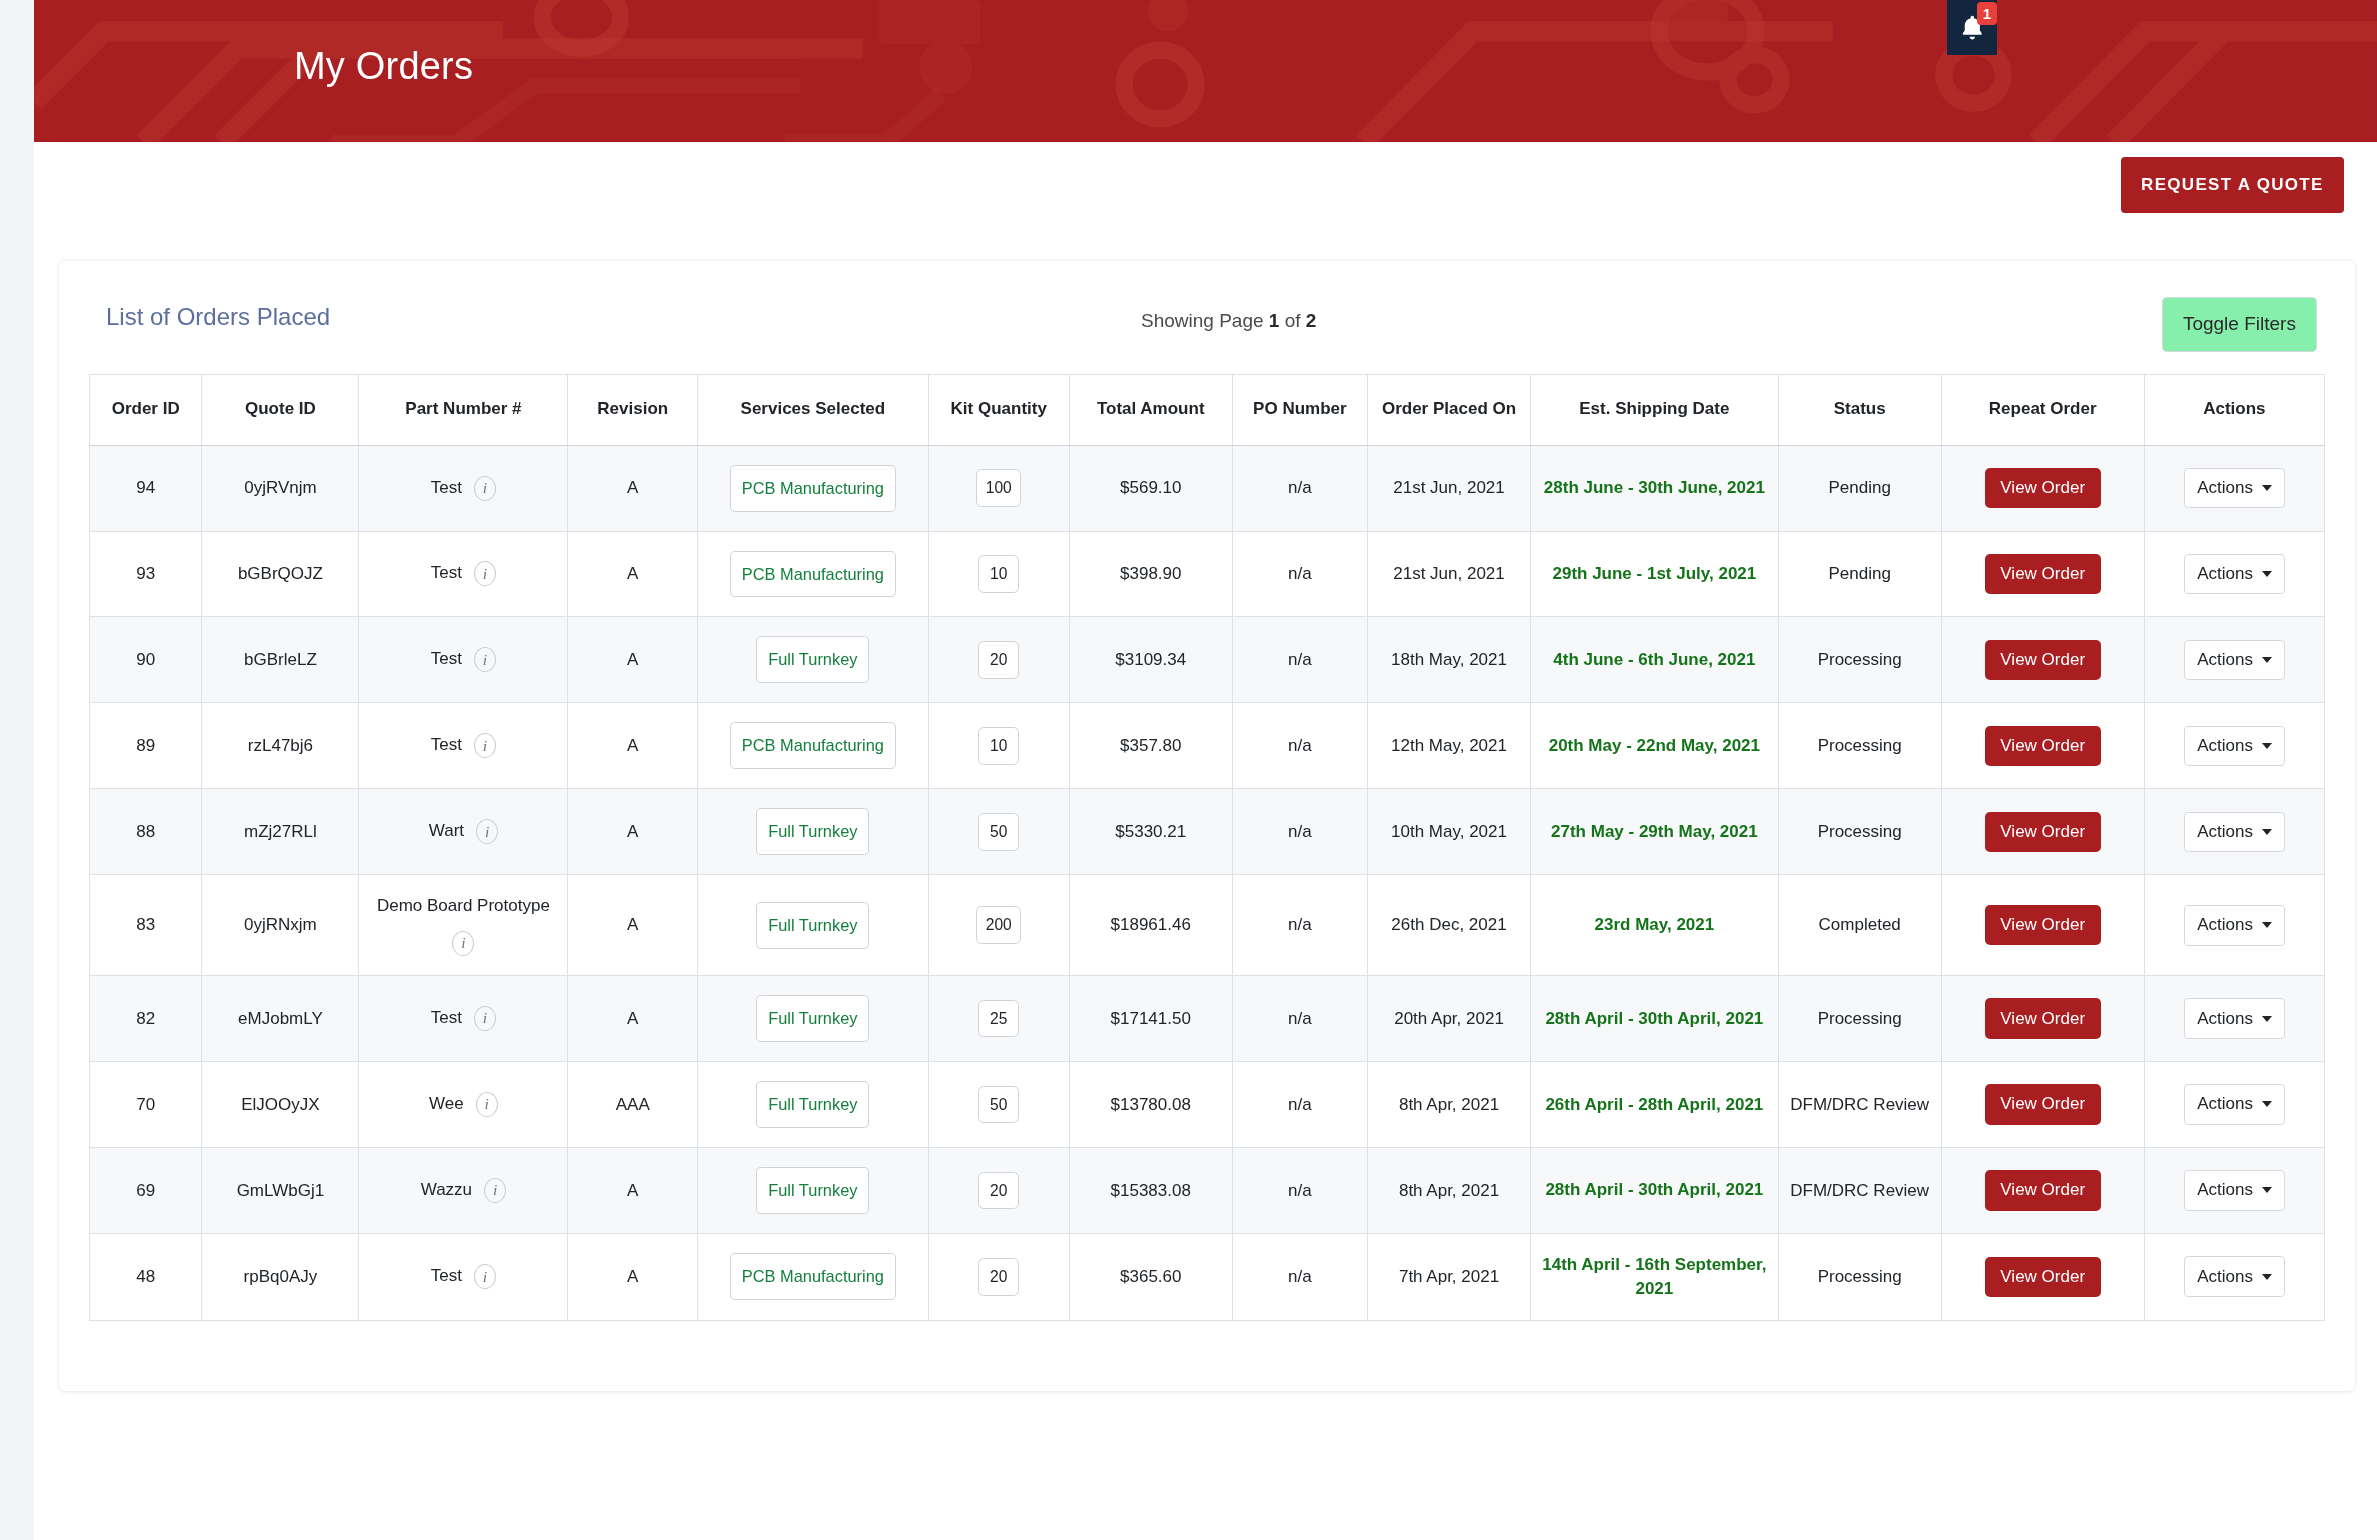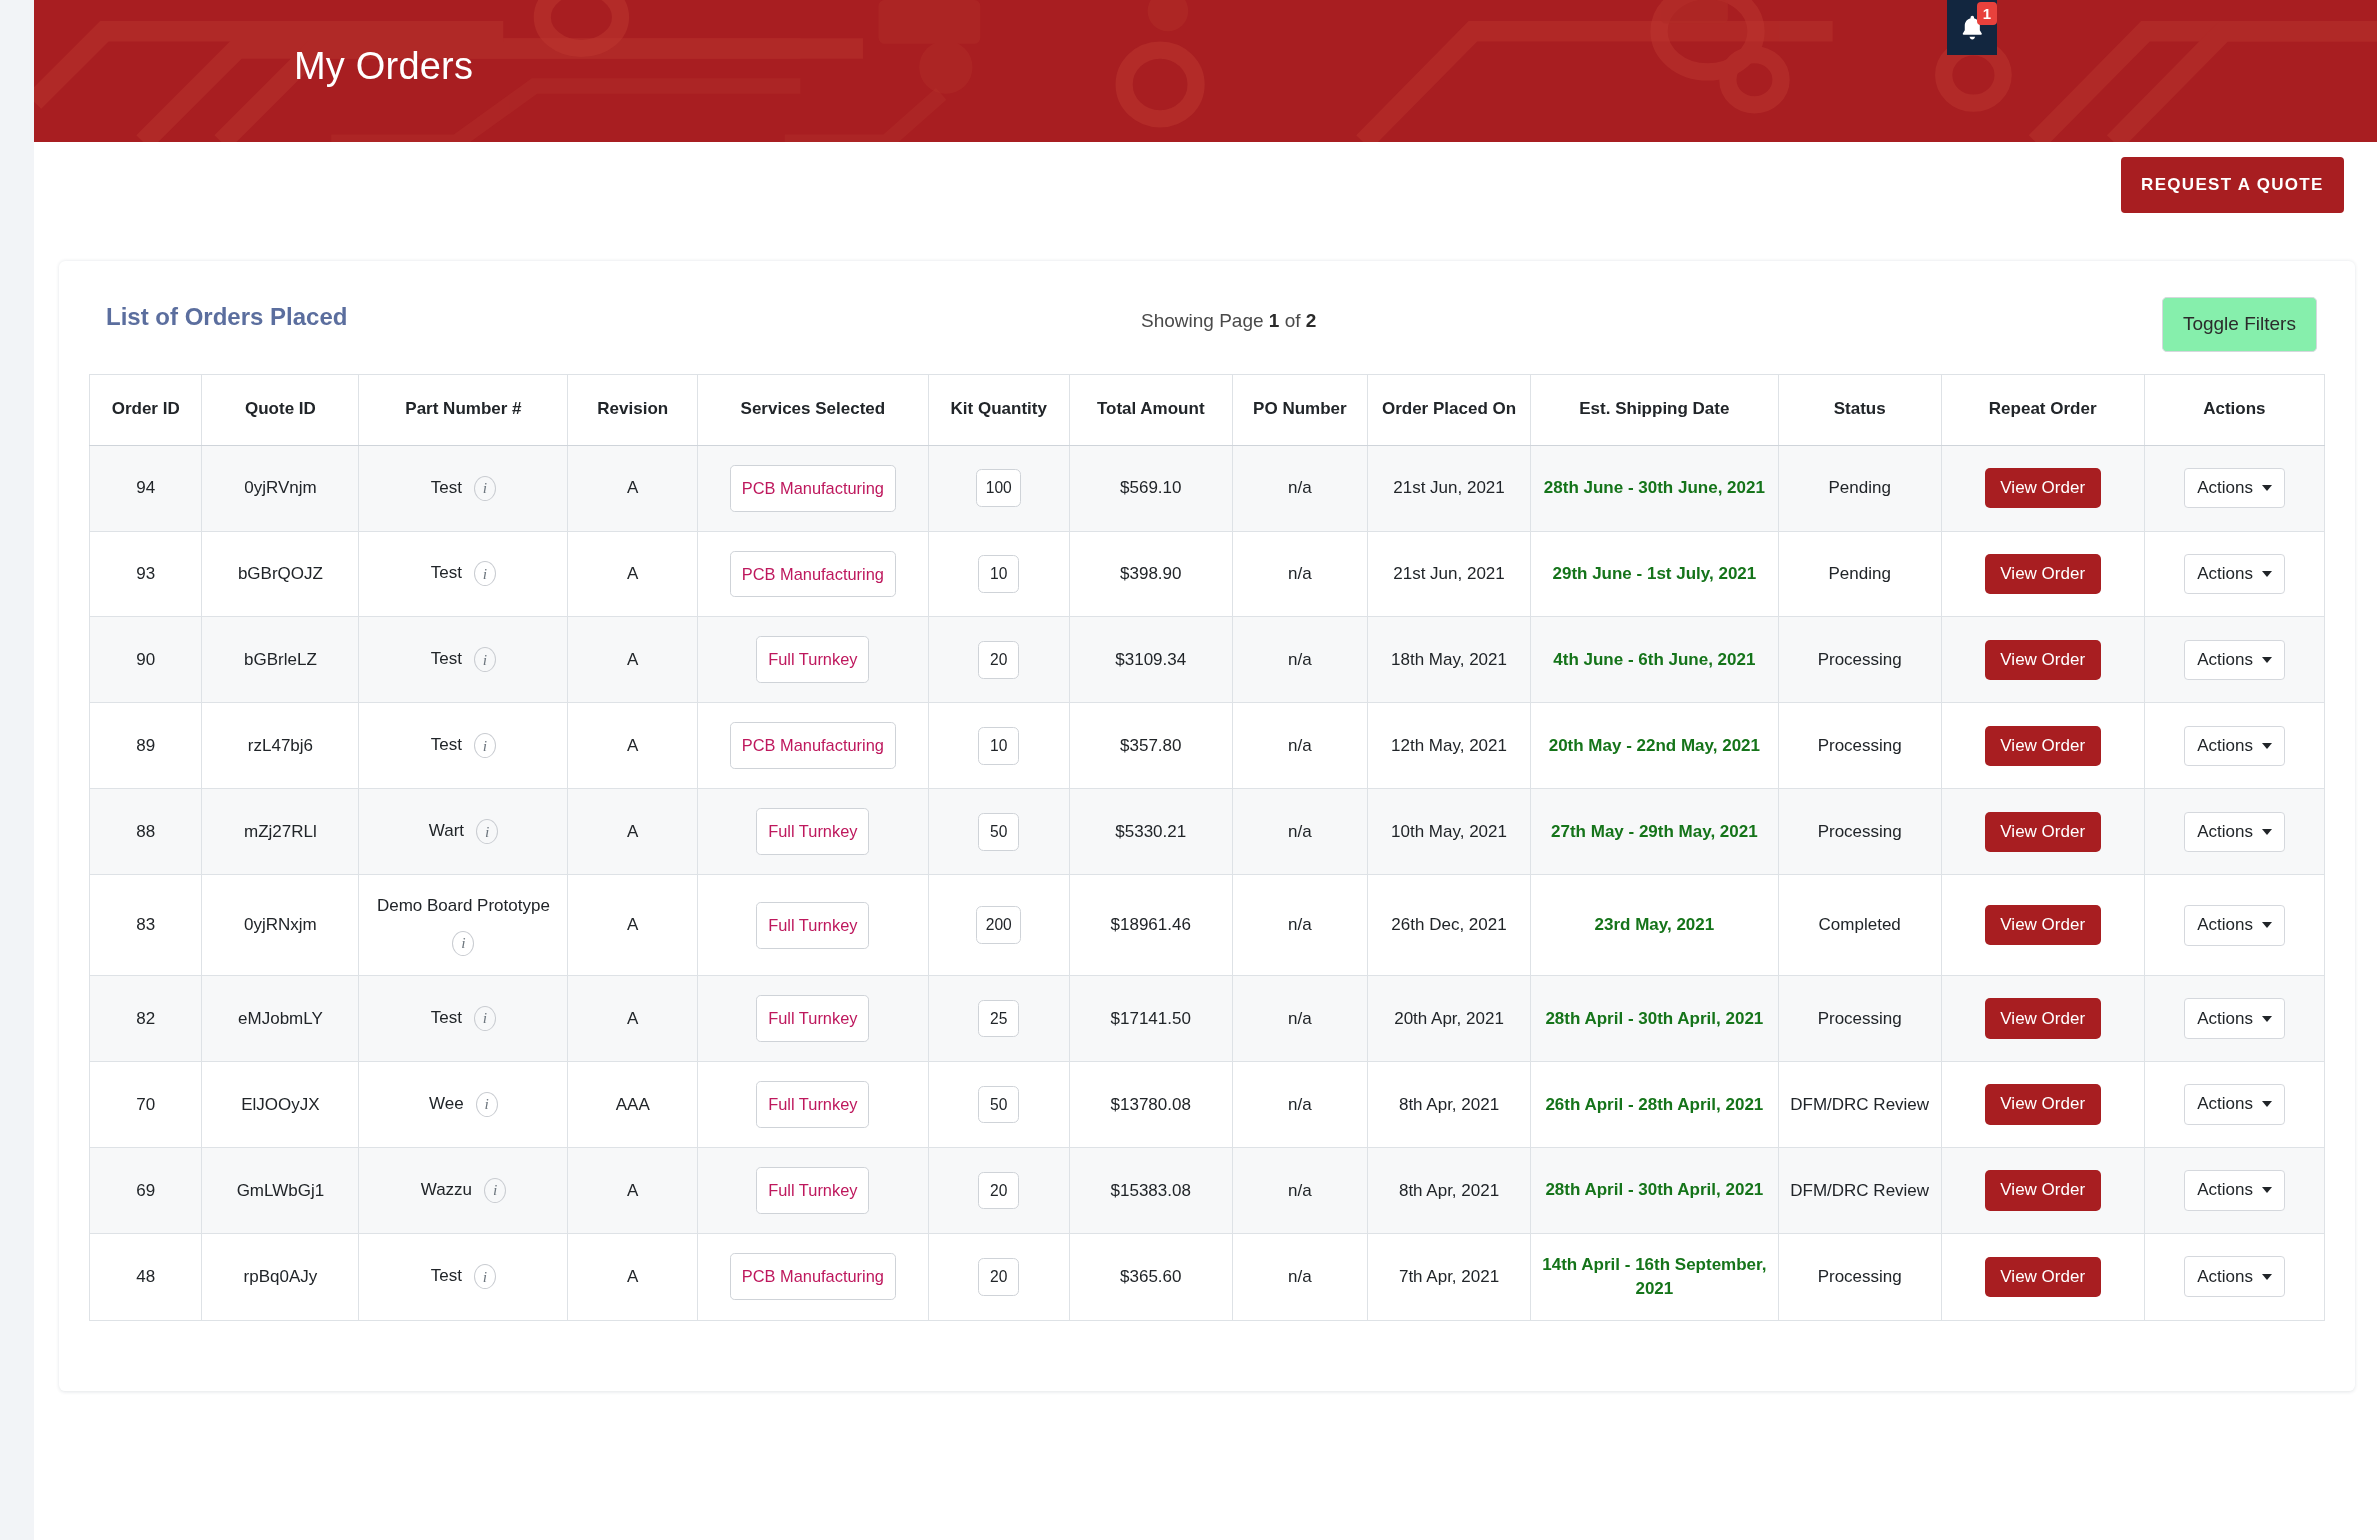--- a/index.html
+++ b/index.html
@@ -116,21 +116,21 @@
   .card-head {
     position: relative;
     height: 67px;
   }
   .card-title {
     position: absolute;
     left: 17px;
     top: 15.6px;
     color: #5b6e9e;
     font-size: 24px;
-    font-weight: 700;
+    font-weight: 400;
   }
   .showing {
     position: absolute;
     left: 1052px;
     top: 22px;
     color: #4a4a4a;
     font-size: 19px;
     white-space: nowrap;
   }
   .showing b { font-weight: 700; color: #2b2b2b; }
@@ -218,21 +218,21 @@
     color: #6c757d;
     cursor: pointer;
     flex: none;
   }
   .chip {
     display: inline-block;
     border: 0.8px solid #cfd3d8;
     border-radius: 4.7px;
     padding: 11px 11px;
     font-size: 16.4px;
-    color: #be185d;
+    color: #15803d;
     background: #ffffff;
     white-space: nowrap;
   }
   .qty-chip {
     display: inline-block;
     min-width: 41px;
     border: 0.8px solid #cfd3d8;
     border-radius: 5.5px;
     padding: 7px 8.6px;
     font-size: 15.6px;

